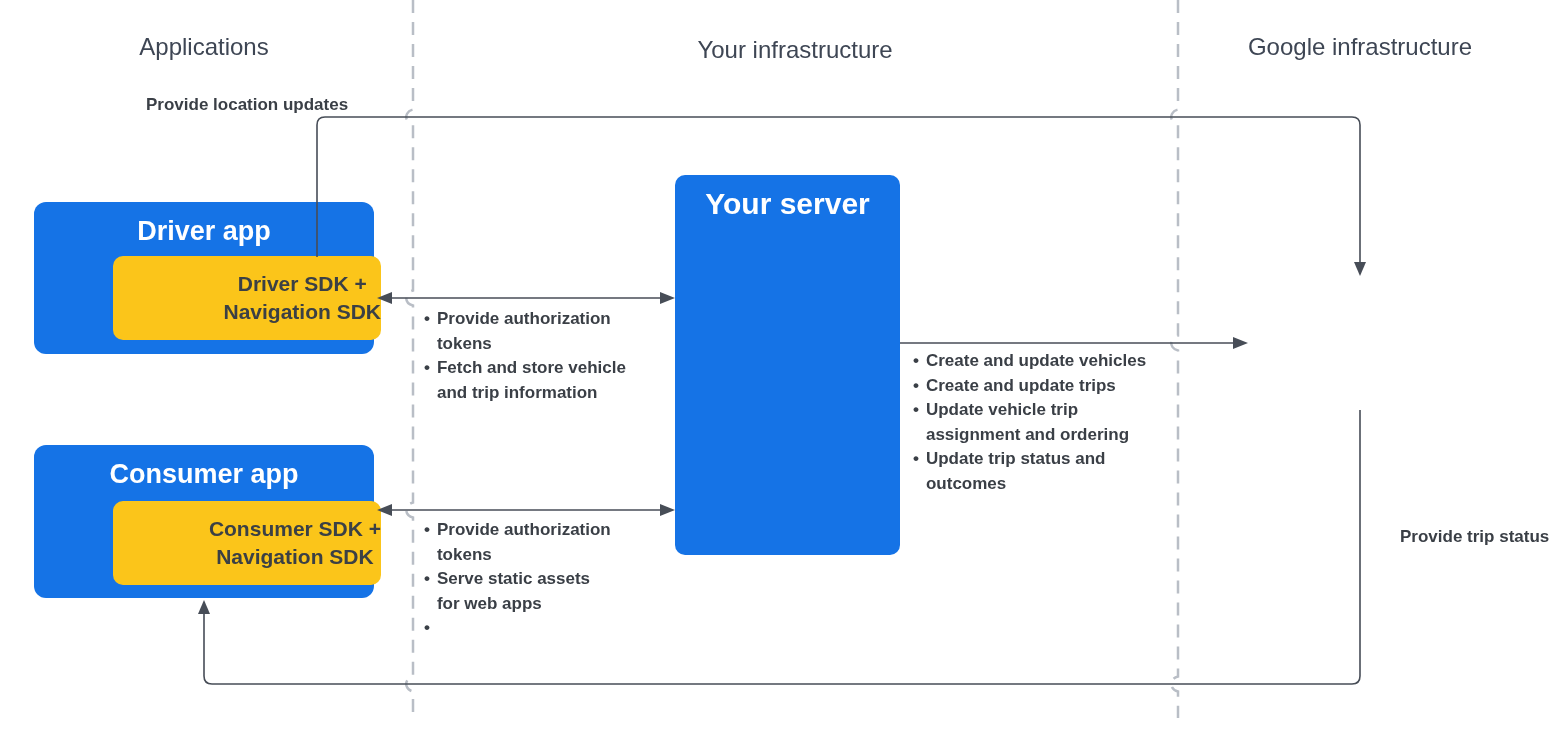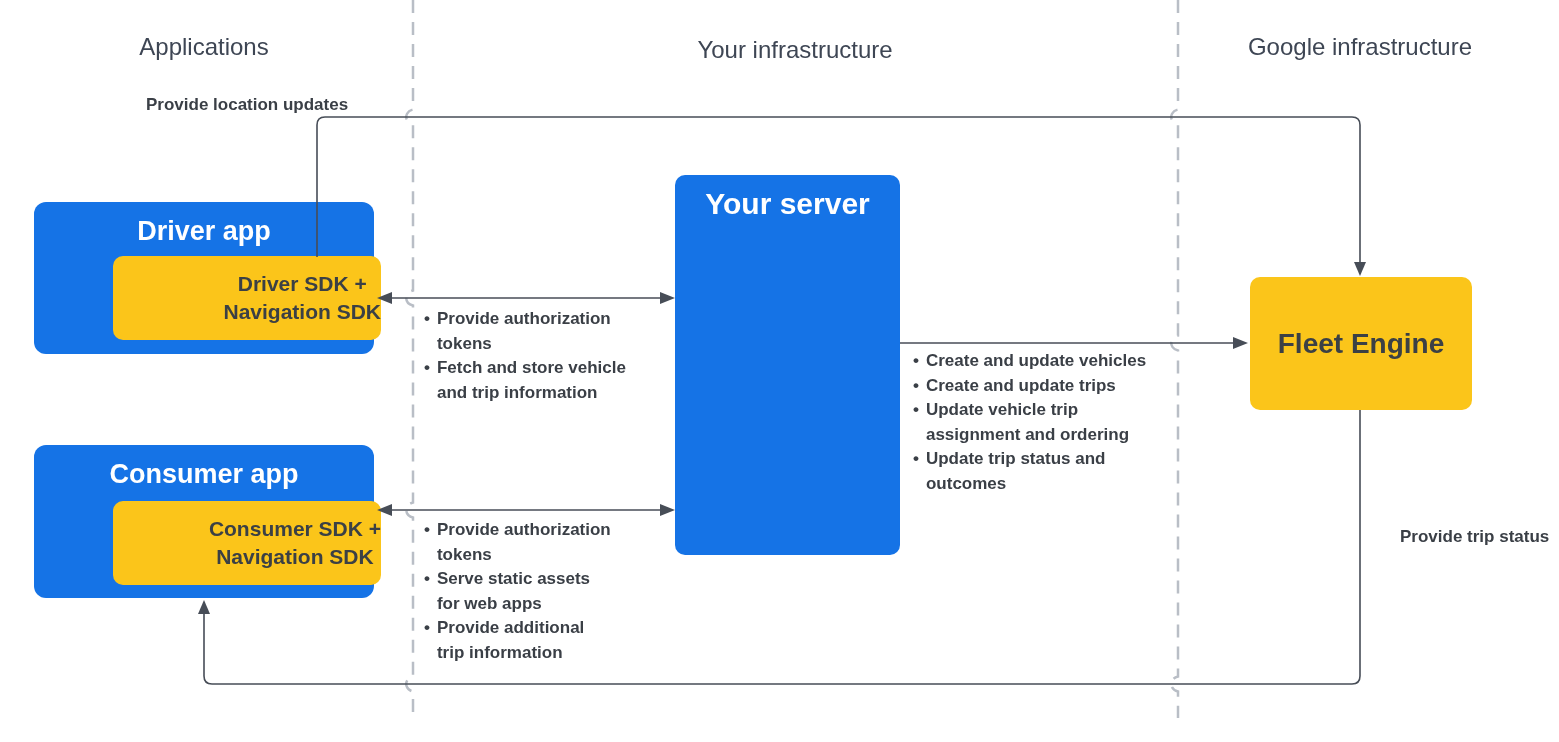--- a/index.html
+++ b/index.html
@@ -62,23 +62,20 @@
     <div class="sdk" style="top:56px;">
       <div class="sdk-text lines">Consumer SDK +
 Navigation SDK</div>
     </div>
   </div>
 
   <div class="node blue" style="left:675px;top:175px;width:225px;height:380px;border-radius:10px;">
     <div class="node-title server-title">Your server</div>
   </div>
 
-  <div class="node fleet" style="left:1250px;top:277px;width:222px;height:133px;">
-    <div class="fleet-title">Fleet Engine</div>
-  </div>
 
   <svg class="overlay" width="1559" height="742" viewBox="0 0 1559 742">
 
     <path class="lane-divider" d="M413 0 L413 109.5 C404 111.5 404 122.5 413 124.5 L413 290.5 C404 292.5 404 303.5 413 305.5 L413 502.5 C404 504.5 404 515.5 413 517.5 L413 676.5 C404 678.5 404 689.5 413 691.5 L413 720"></path>
     <path class="lane-divider" d="M1178 0 L1178 109.5 C1169 111.5 1169 122.5 1178 124.5 L1178 335.5 C1169 337.5 1169 348.5 1178 350.5 L1178 676.5 C1169 678.5 1169 689.5 1178 691.5 L1178 718"></path>
 
     <path class="solid-edge" d="M317 257 L317 125 Q317 117 325 117 L1352 117 Q1360 117 1360 125 L1360 262"></path>
     <polygon class="arrowhead" points="1360,276 1354,262 1366,262"></polygon>
 
     <path class="solid-edge" d="M391 298 L661 298"></path>
@@ -118,22 +115,20 @@
       <span class="lines">Provide authorization
 tokens</span>
     </div>
     <div class="bullet-item">
       <span class="dot">•</span>
       <span class="lines">Serve static assets
 for web apps</span>
     </div>
     <div class="bullet-item">
       <span class="dot">•</span>
-      <span class="lines">Provide additional
-trip information</span>
     </div>
   </div>
 
   <div class="bullets" style="left:913px;top:349px;width:255px;">
     <div class="bullet-item">
       <span class="dot">•</span>
       <span class="lines">Create and update vehicles</span>
     </div>
     <div class="bullet-item">
       <span class="dot">•</span>

